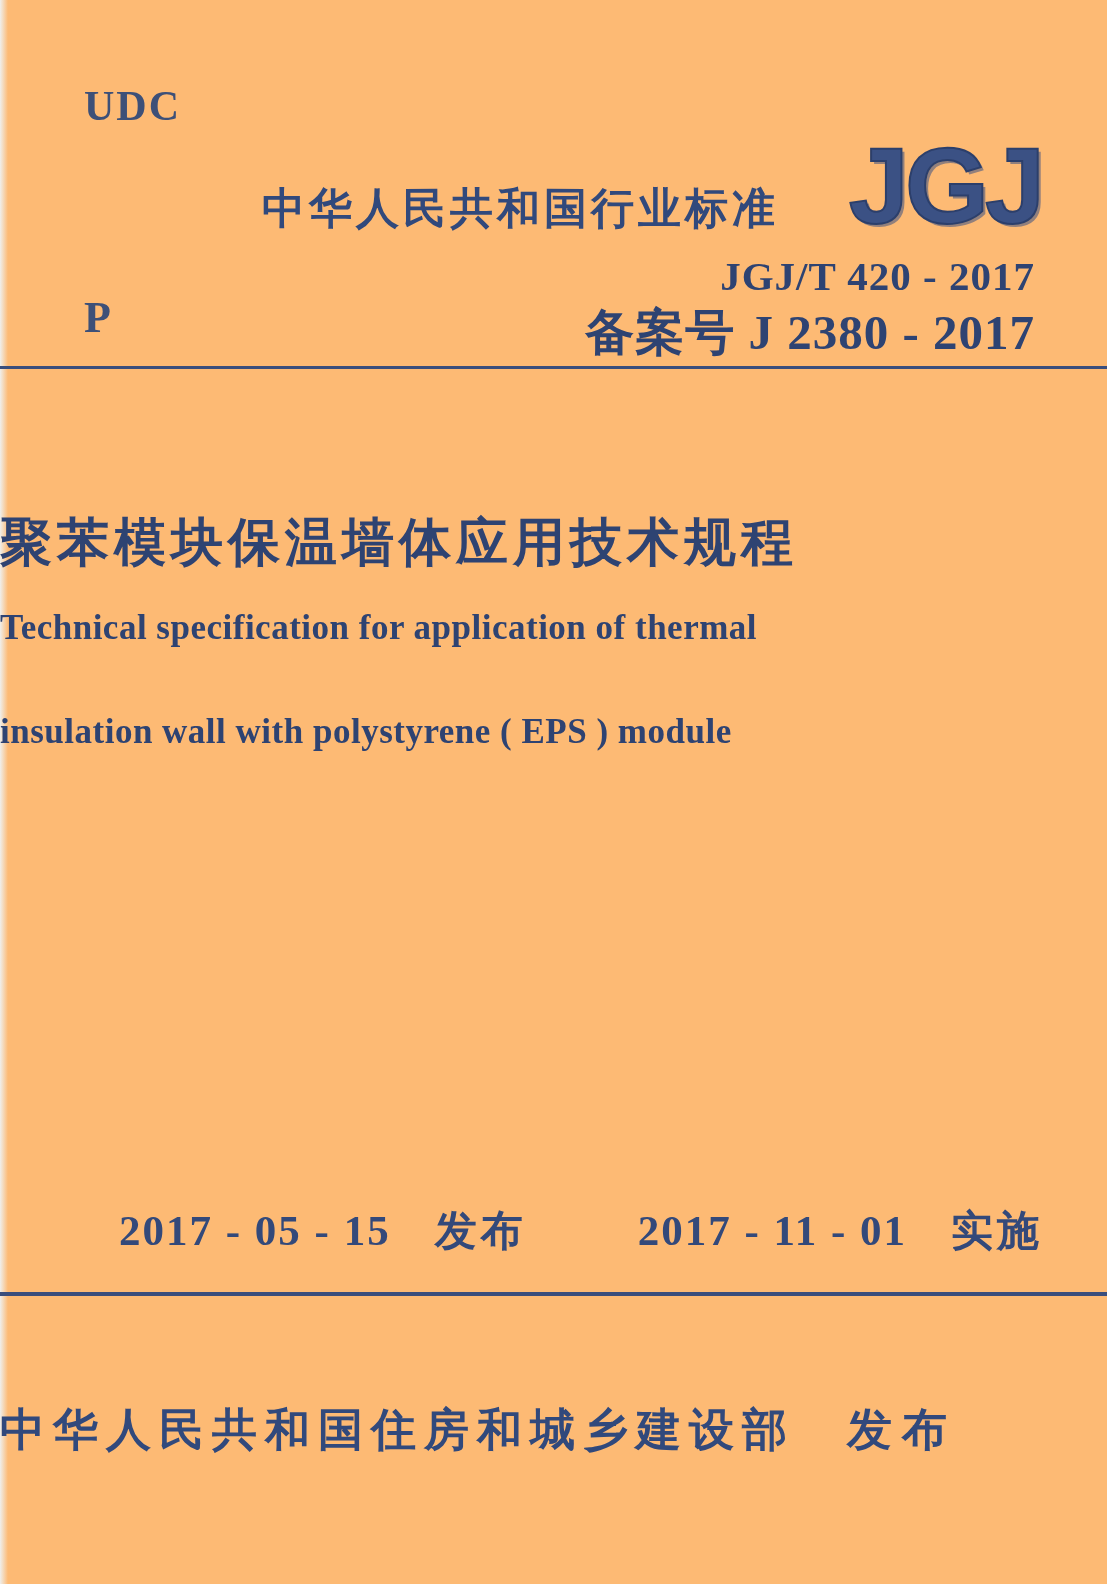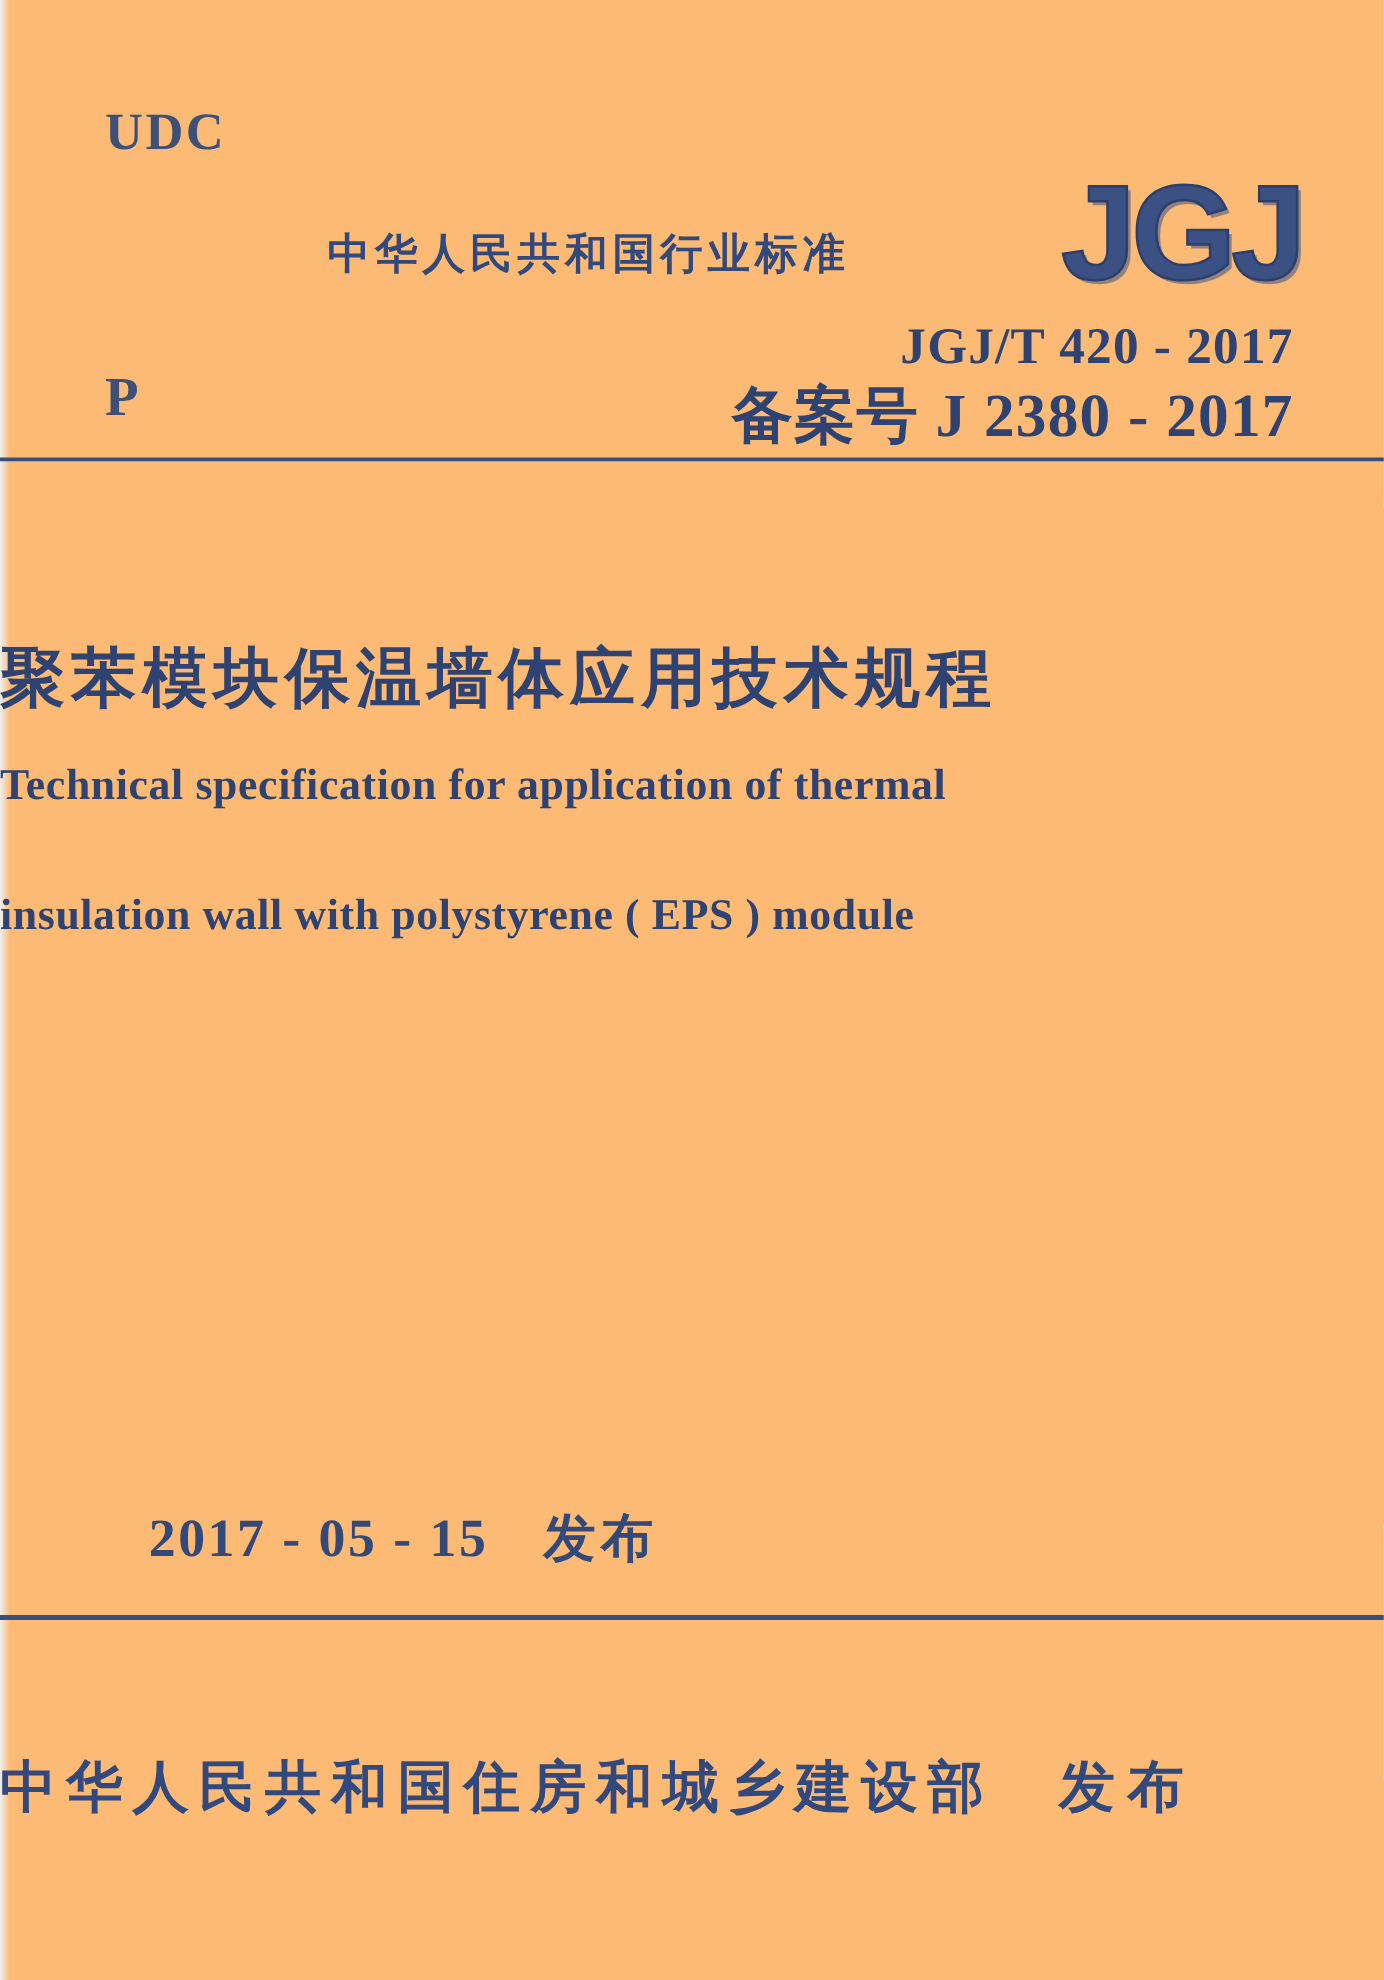--- a/index.html
+++ b/index.html
@@ -41,21 +41,21 @@
     left: 84px;
     top: 292px;
     font-size: 44px;
     font-weight: bold;
     color: #3d5078;
   }
   .standard-type {
     position: absolute;
     left: 262px;
     top: 180px;
-    font-size: 34px;
+    font-size: 43px;
     font-weight: bold;
     font-family: "Liberation Sans", sans-serif;
     letter-spacing: 4px;
     color: #31497c;
   }
   .logo {
     position: absolute;
     right: 78px;
     top: 132px;
     font-size: 108px;
@@ -195,20 +195,24 @@
   <div class="title-cn">聚苯模块保温墙体应用技术规程</div>
 
   <div class="title-en line1">Technical specification for application of thermal</div>
   <div class="title-en line2">insulation wall with polystyrene ( EPS ) module</div>
 
   <div class="dates-row">
     <div class="date-item">
       <span class="date-value">2017 - 05 - 15</span>
       <span class="date-label">发布</span>
     </div>
+    <div class="date-item">
+      <span class="date-value">2017 - 11 - 01</span>
+      <span class="date-label">实施</span>
+    </div>
   </div>
 
   <div class="rule-2"></div>
 
   <div class="publisher-row">
     <span class="publisher-name">中华人民共和国住房和城乡建设部</span>
     <span class="publisher-label">发布</span>
   </div>
 
 </div>

